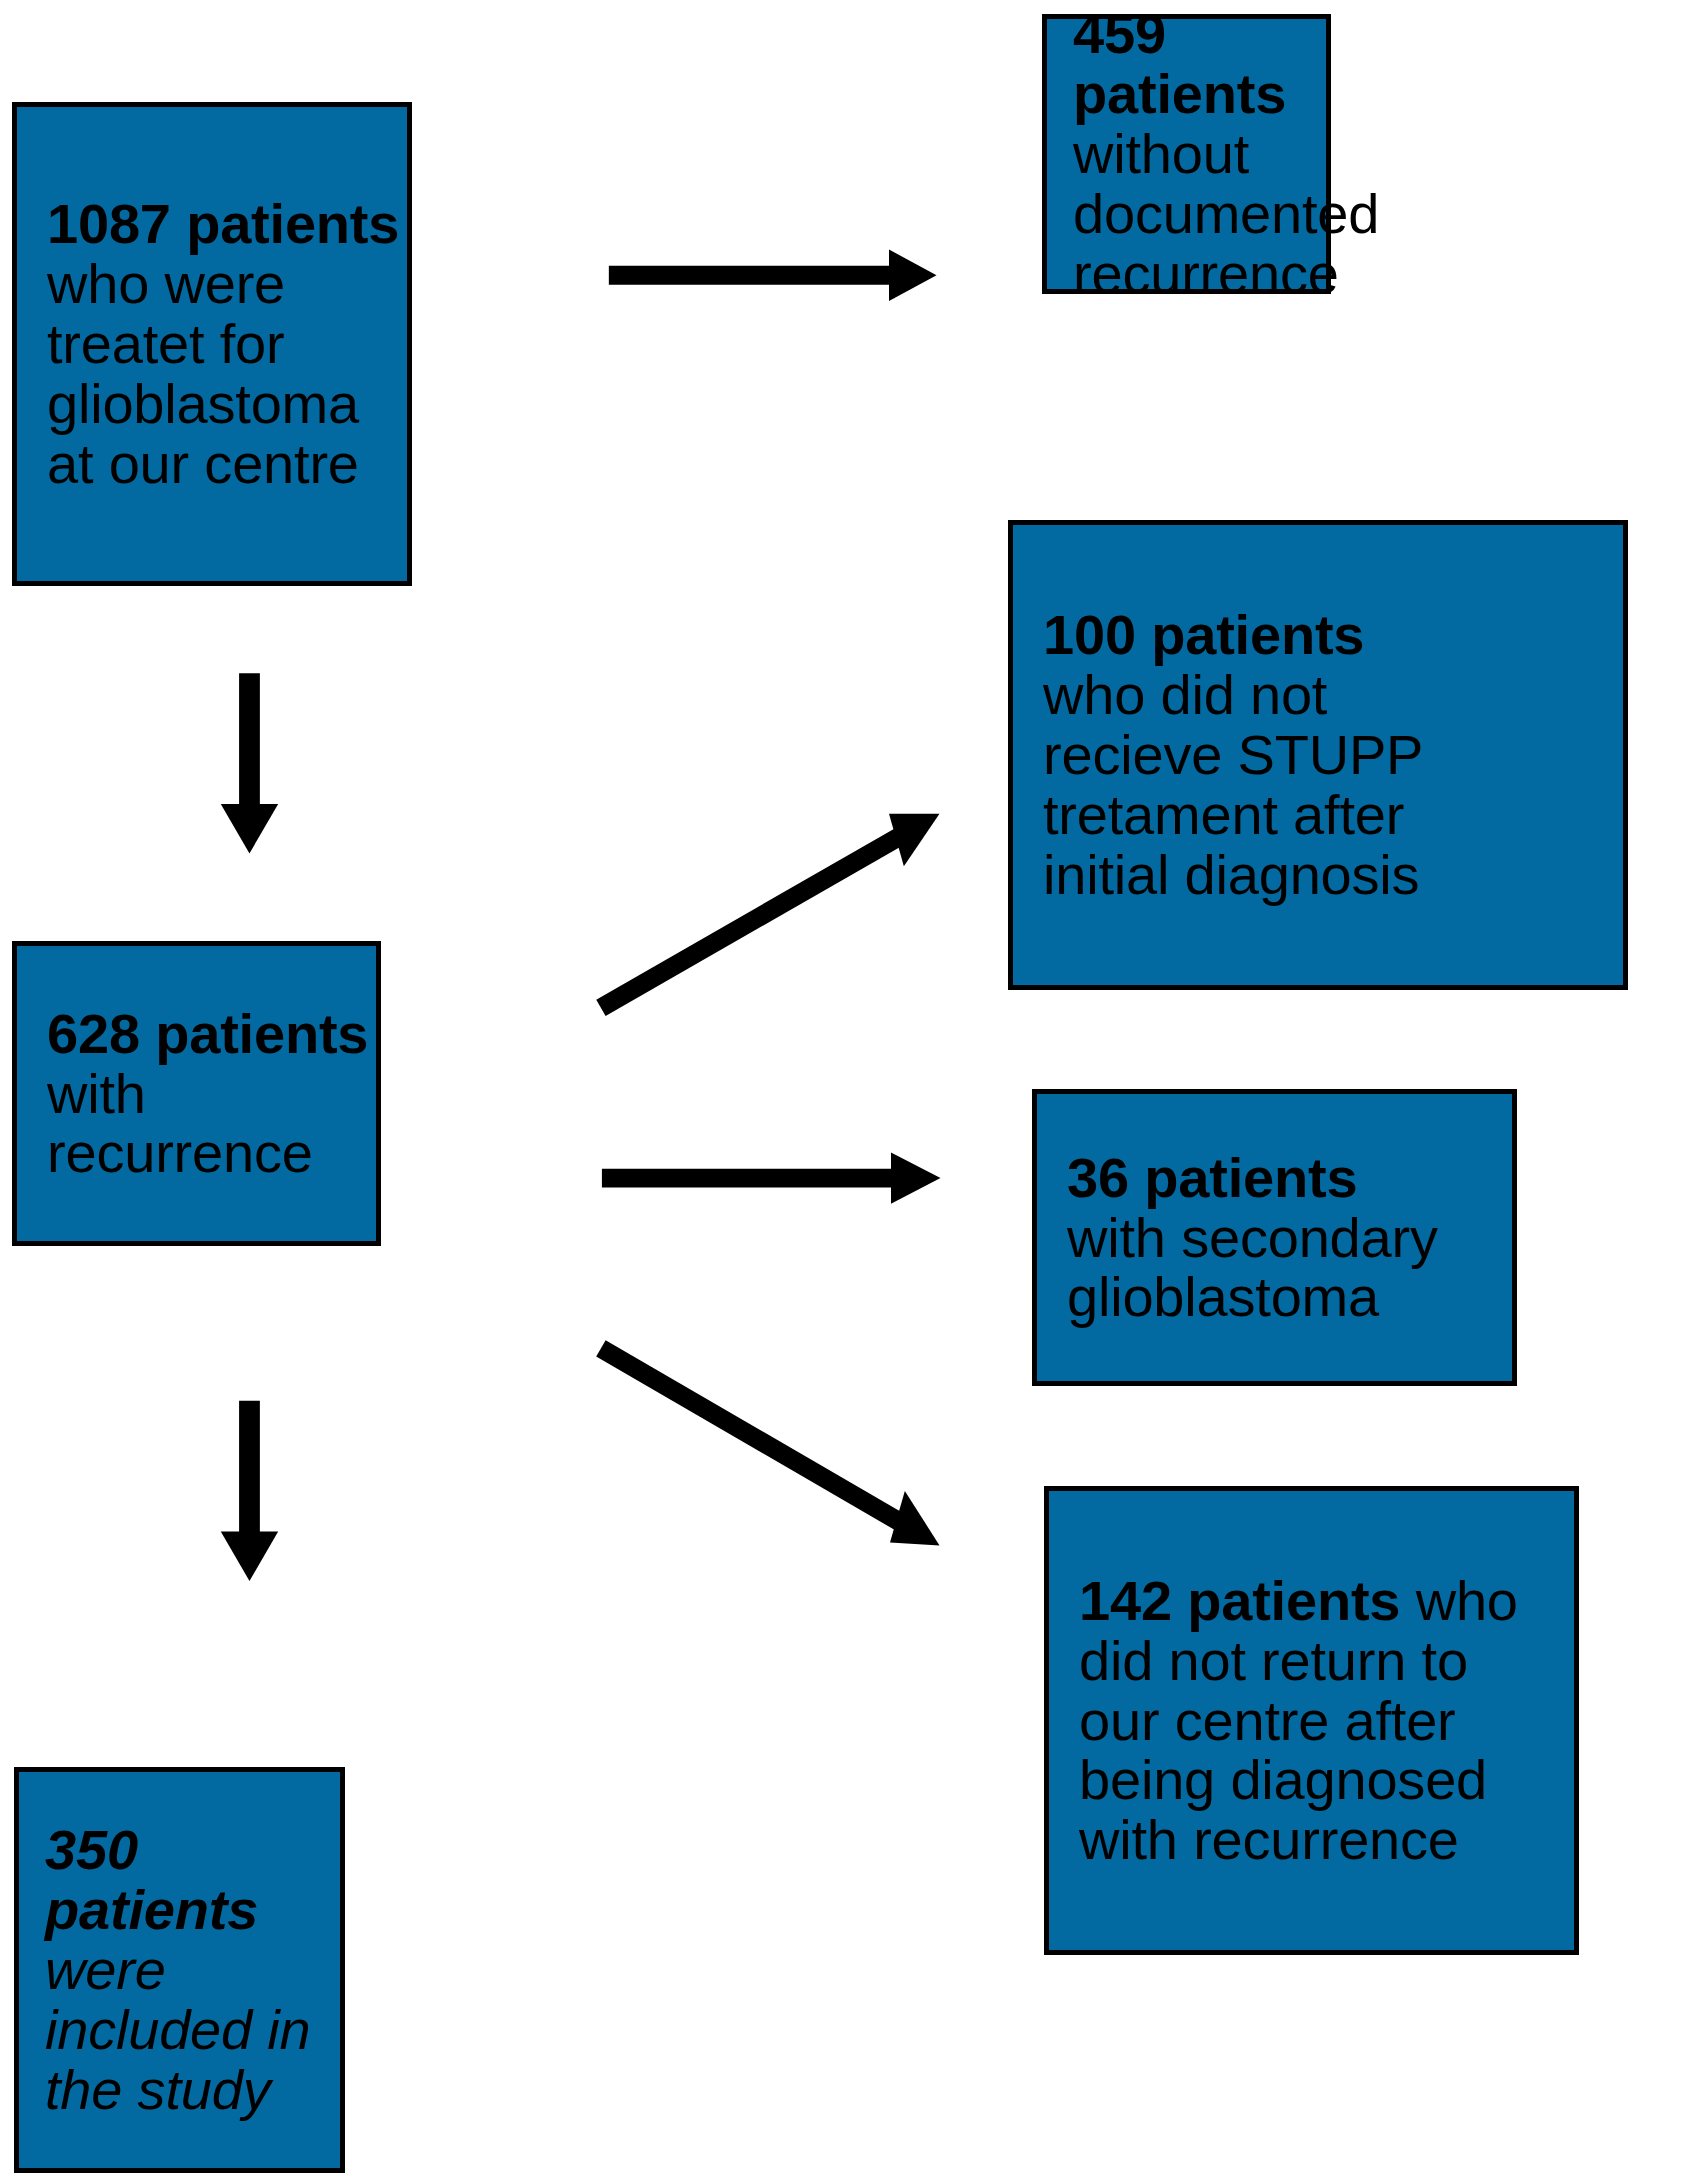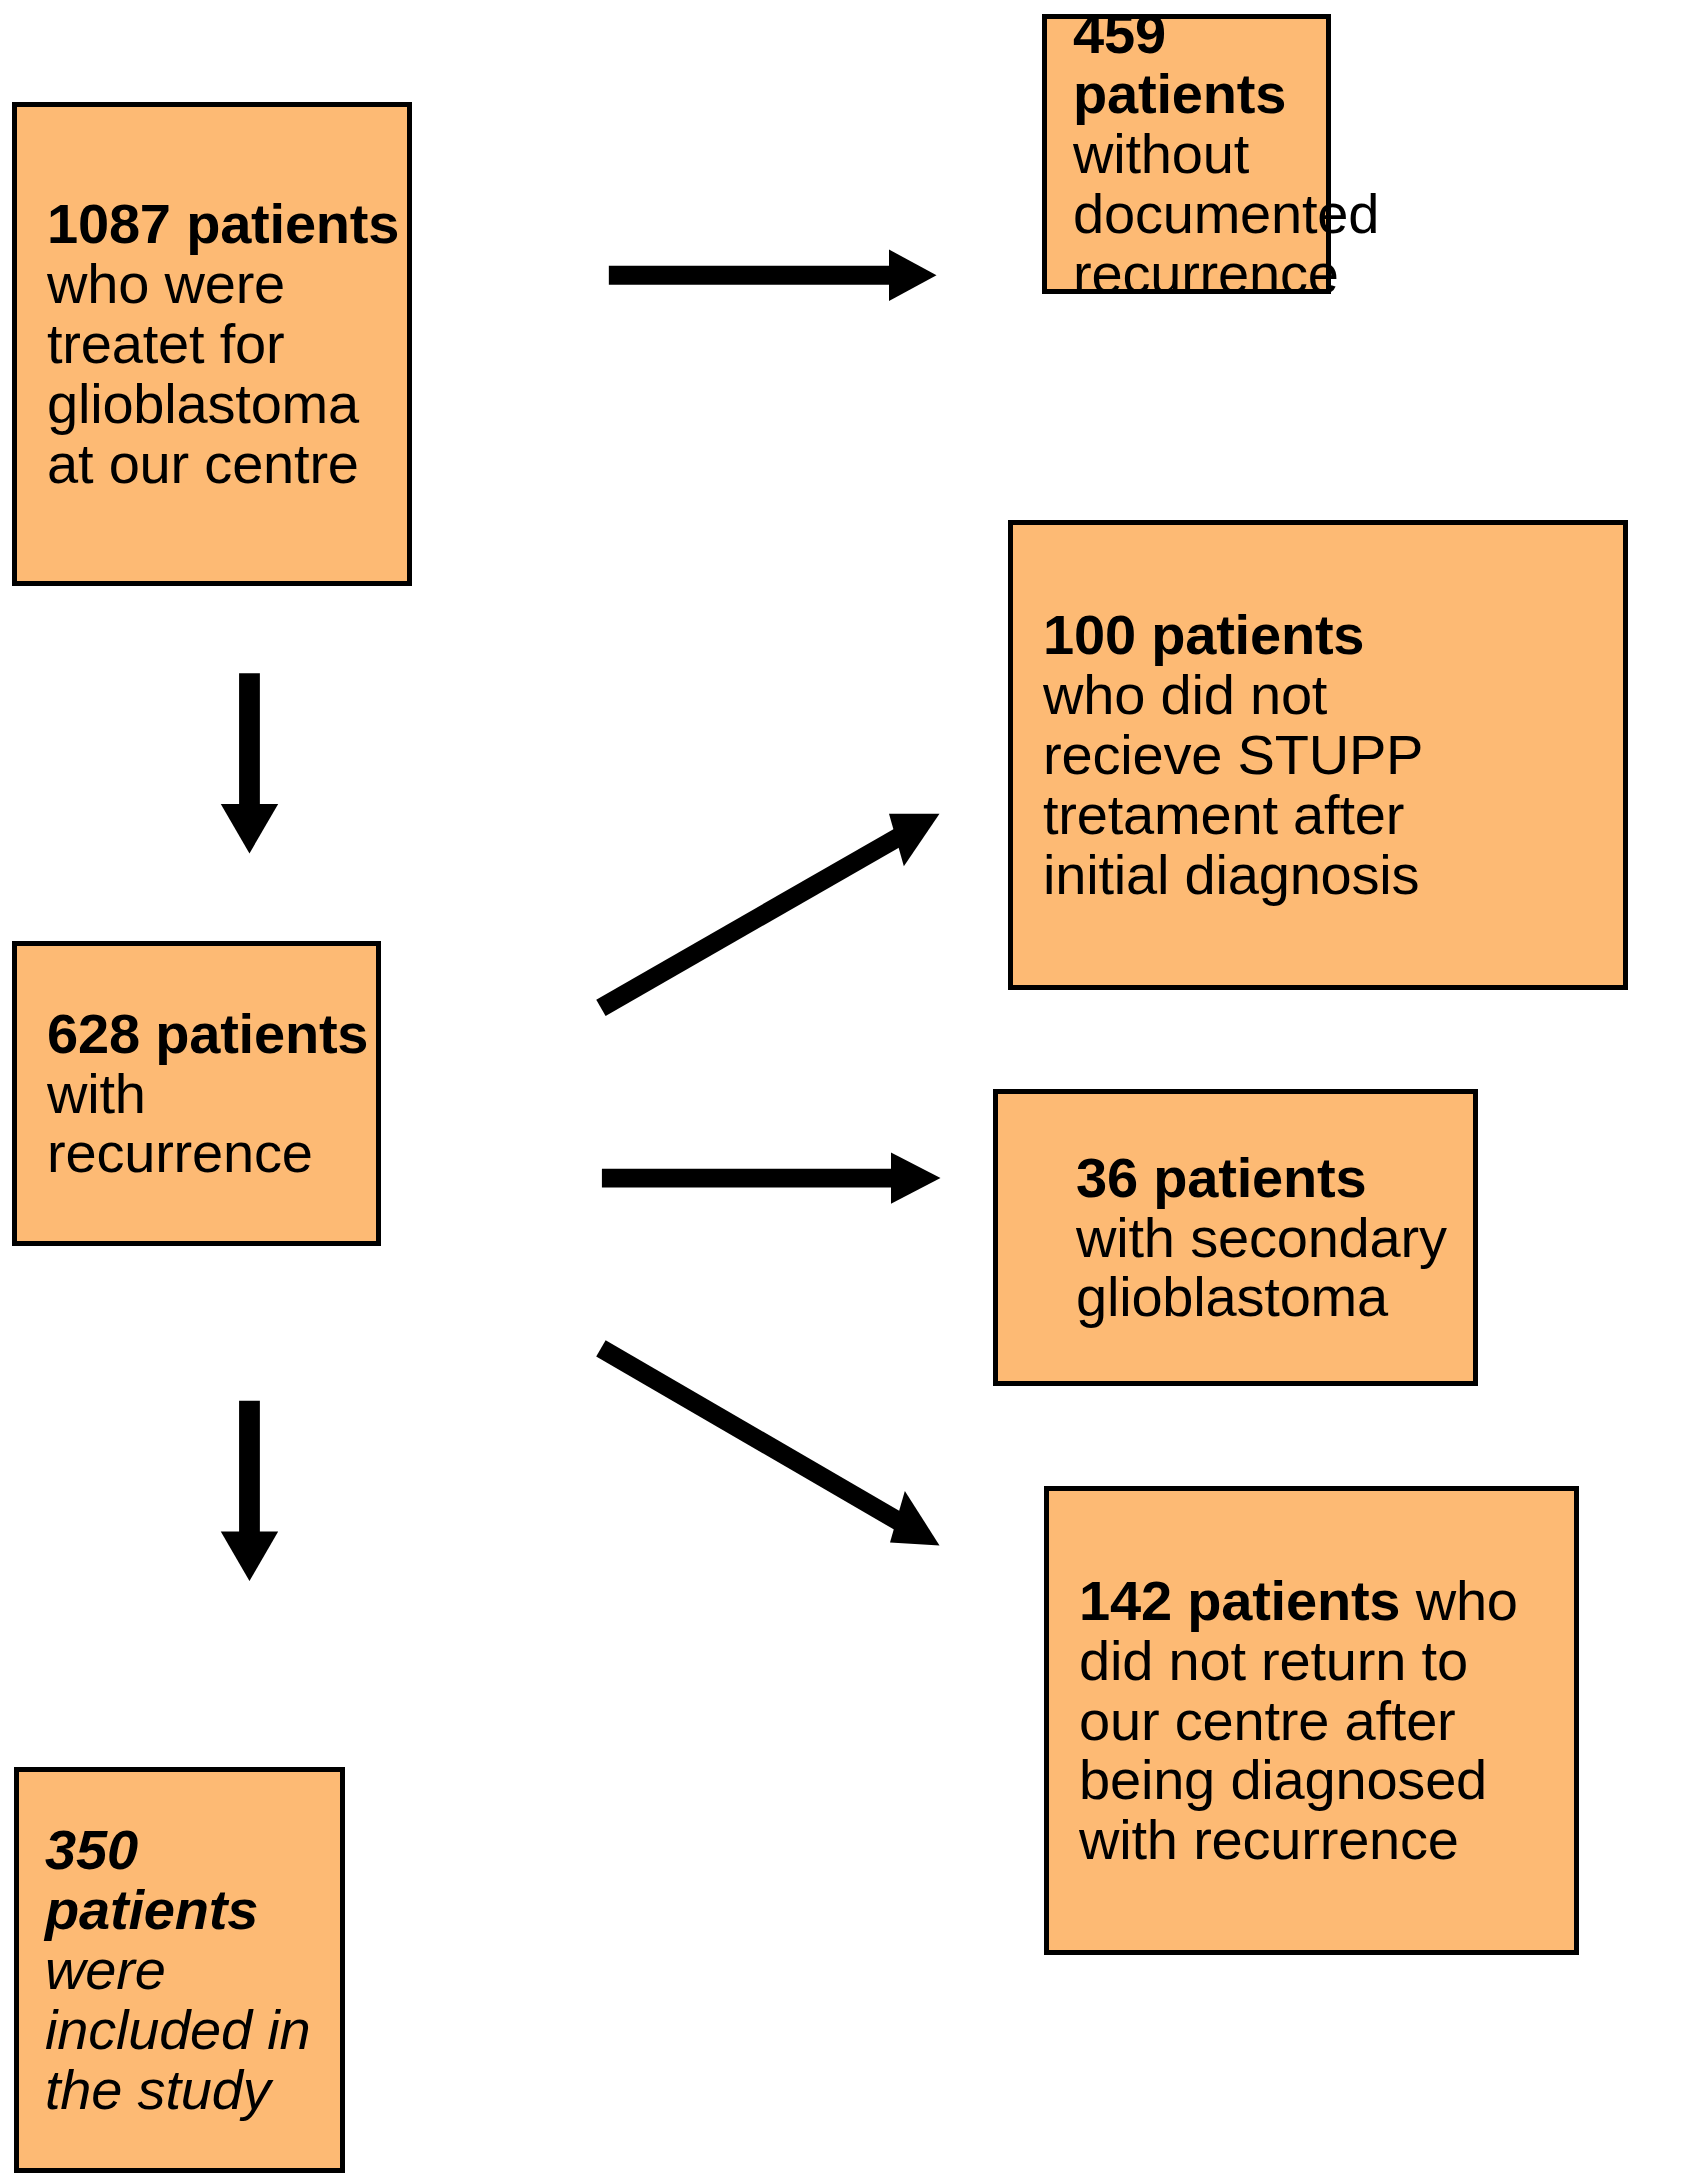--- a/index.html
+++ b/index.html
@@ -13,21 +13,21 @@
     width: 1681px;
     height: 2183px;
     background: #ffffff;
     font-family: "Liberation Sans", "DejaVu Sans", sans-serif;
     overflow: hidden;
   }
   .node-box {
     position: absolute;
     box-sizing: border-box;
     border: 5px solid #000000;
-    background: #fdba74;
+    background: #0369a1;
     color: #000000;
     display: flex;
     flex-direction: column;
     justify-content: center;
   }
   .node-text {
     font-size: 56px;
     line-height: 1.07;
     font-weight: 400;
     letter-spacing: -0.2px;
@@ -45,21 +45,21 @@
     width: 1681px;
     height: 2183px;
     pointer-events: none;
   }
 
   
   #box-total           { left: 12px;   top: 102px;  width: 400px;  height: 484px; }
   #box-no-recurrence   { left: 1042px; top: 14px;   width: 289px;  height: 280px; }
   #box-recurrence      { left: 12px;   top: 941px;  width: 369px;  height: 305px; }
   #box-no-stupp        { left: 1008px; top: 520px;  width: 620px;  height: 470px; }
-  #box-secondary       { left: 993px; top: 1089px; width: 485px;  height: 297px; padding-left: 48px; }
+  #box-secondary       { left: 1032px; top: 1089px; width: 485px;  height: 297px; }
   #box-no-return       { left: 1044px; top: 1486px; width: 535px;  height: 469px; }
   #box-included        { left: 14px;   top: 1767px; width: 331px;  height: 406px; }
 
   
   #box-no-recurrence .node-text { padding-left: 26px; }
   #box-included .node-text      { padding-left: 26px; font-style: italic; }
 </style>
 </head>
 <body>
 

